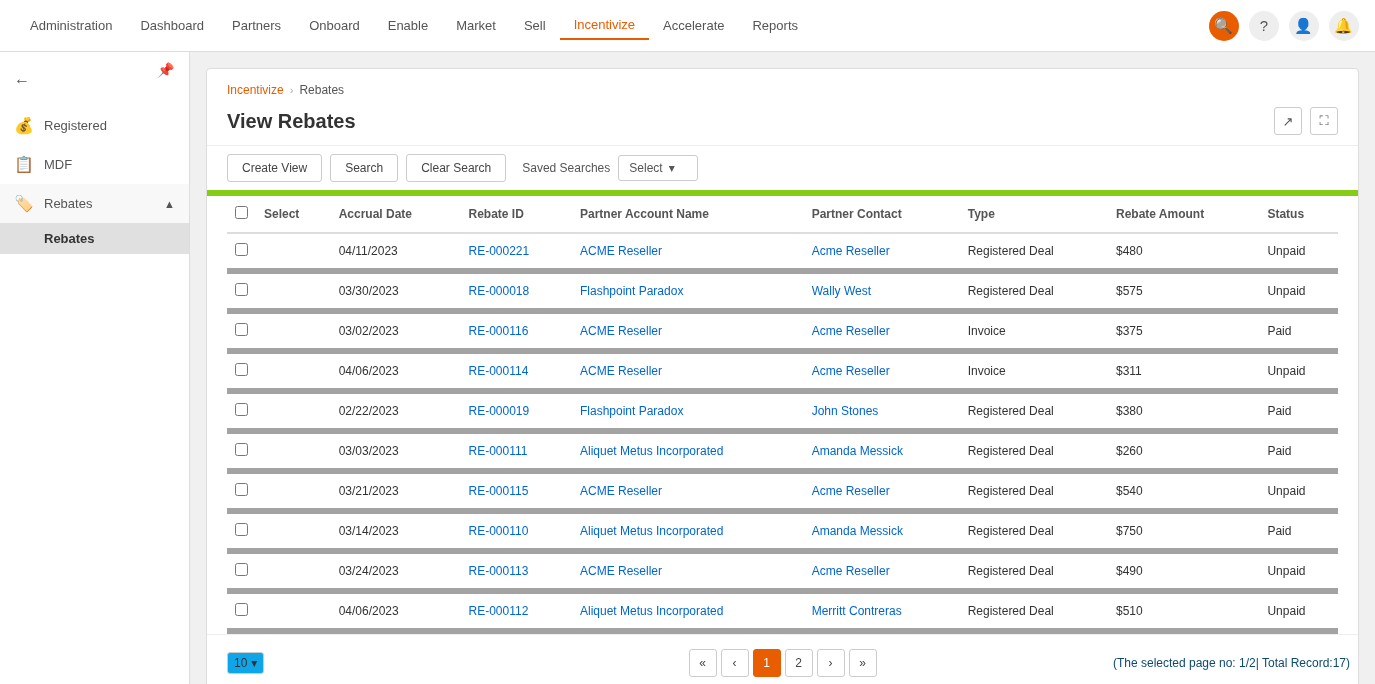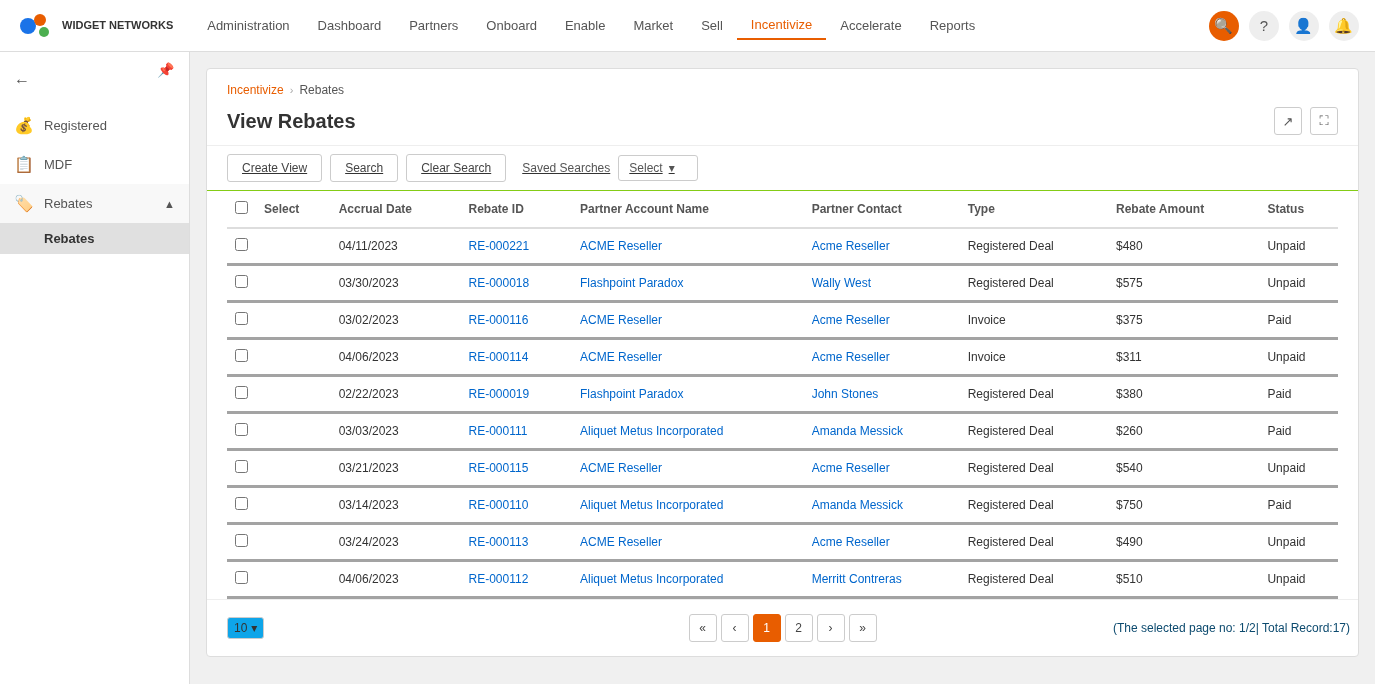--- a/index.html
+++ b/index.html
@@ -192,22 +192,21 @@
       color: #555;
     }
 
     
     .toolbar {
       display: flex;
       align-items: center;
       padding: 8px 20px;
       gap: 8px;
       border-top: 1px solid #eee;
-      border-bottom: 1px solid #84cc16;
-      text-decoration: underline;
+      border-bottom: 6px solid #84cc16;
     }
     .btn {
       padding: 6px 14px;
       border: 1px solid #ccc;
       border-radius: 3px;
       background: #fff;
       cursor: pointer;
       font-size: 12px;
       color: #444;
     }
@@ -248,21 +247,21 @@
       border-bottom: 2px solid #ddd;
     }
     thead th {
       padding: 10px 8px;
       text-align: left;
       color: #555;
       font-weight: bold;
       white-space: nowrap;
     }
     tbody tr {
-      border-bottom: 3px solid #a3a3a3;
+      border-bottom: 6px solid #a3a3a3;
     }
     tbody td {
       padding: 9px 8px;
       color: #333;
       white-space: nowrap;
     }
     .link-cell {
       color: #0066cc;
       cursor: pointer;
     }
@@ -325,32 +324,20 @@
     .page-btn.active {
       background: #e85d00;
       color: #fff;
       border-color: #e85d00;
     }
   </style>
 </head>
 <body>
 
 <div class="top-nav">
-  <div class="logo-area">
-    <svg class="logo-icon" viewBox="0 0 40 40" xmlns="http://www.w3.org/2000/svg">
-      <circle cx="12" cy="20" r="8" fill="#1a73e8"></circle>
-      <circle cx="24" cy="14" r="6" fill="#e85d00"></circle>
-      <circle cx="28" cy="26" r="5" fill="#4caf50"></circle>
-      <text x="6" y="38" font-size="7" fill="#fff" font-weight="bold"></text>
-    </svg>
-    <div style="display:flex;flex-direction:column;">
-      <span style="font-size:11px;font-weight:bold;color:#333;line-height:1.2;">WIDGET
-NETWORKS</span>
-    </div>
-  </div>
   <nav class="nav-items">
     <span class="nav-item">Administration</span>
     <span class="nav-item">Dashboard</span>
     <span class="nav-item">Partners</span>
     <span class="nav-item">Onboard</span>
     <span class="nav-item">Enable</span>
     <span class="nav-item">Market</span>
     <span class="nav-item">Sell</span>
     <span class="nav-item active">Incentivize</span>
     <span class="nav-item">Accelerate</span>

